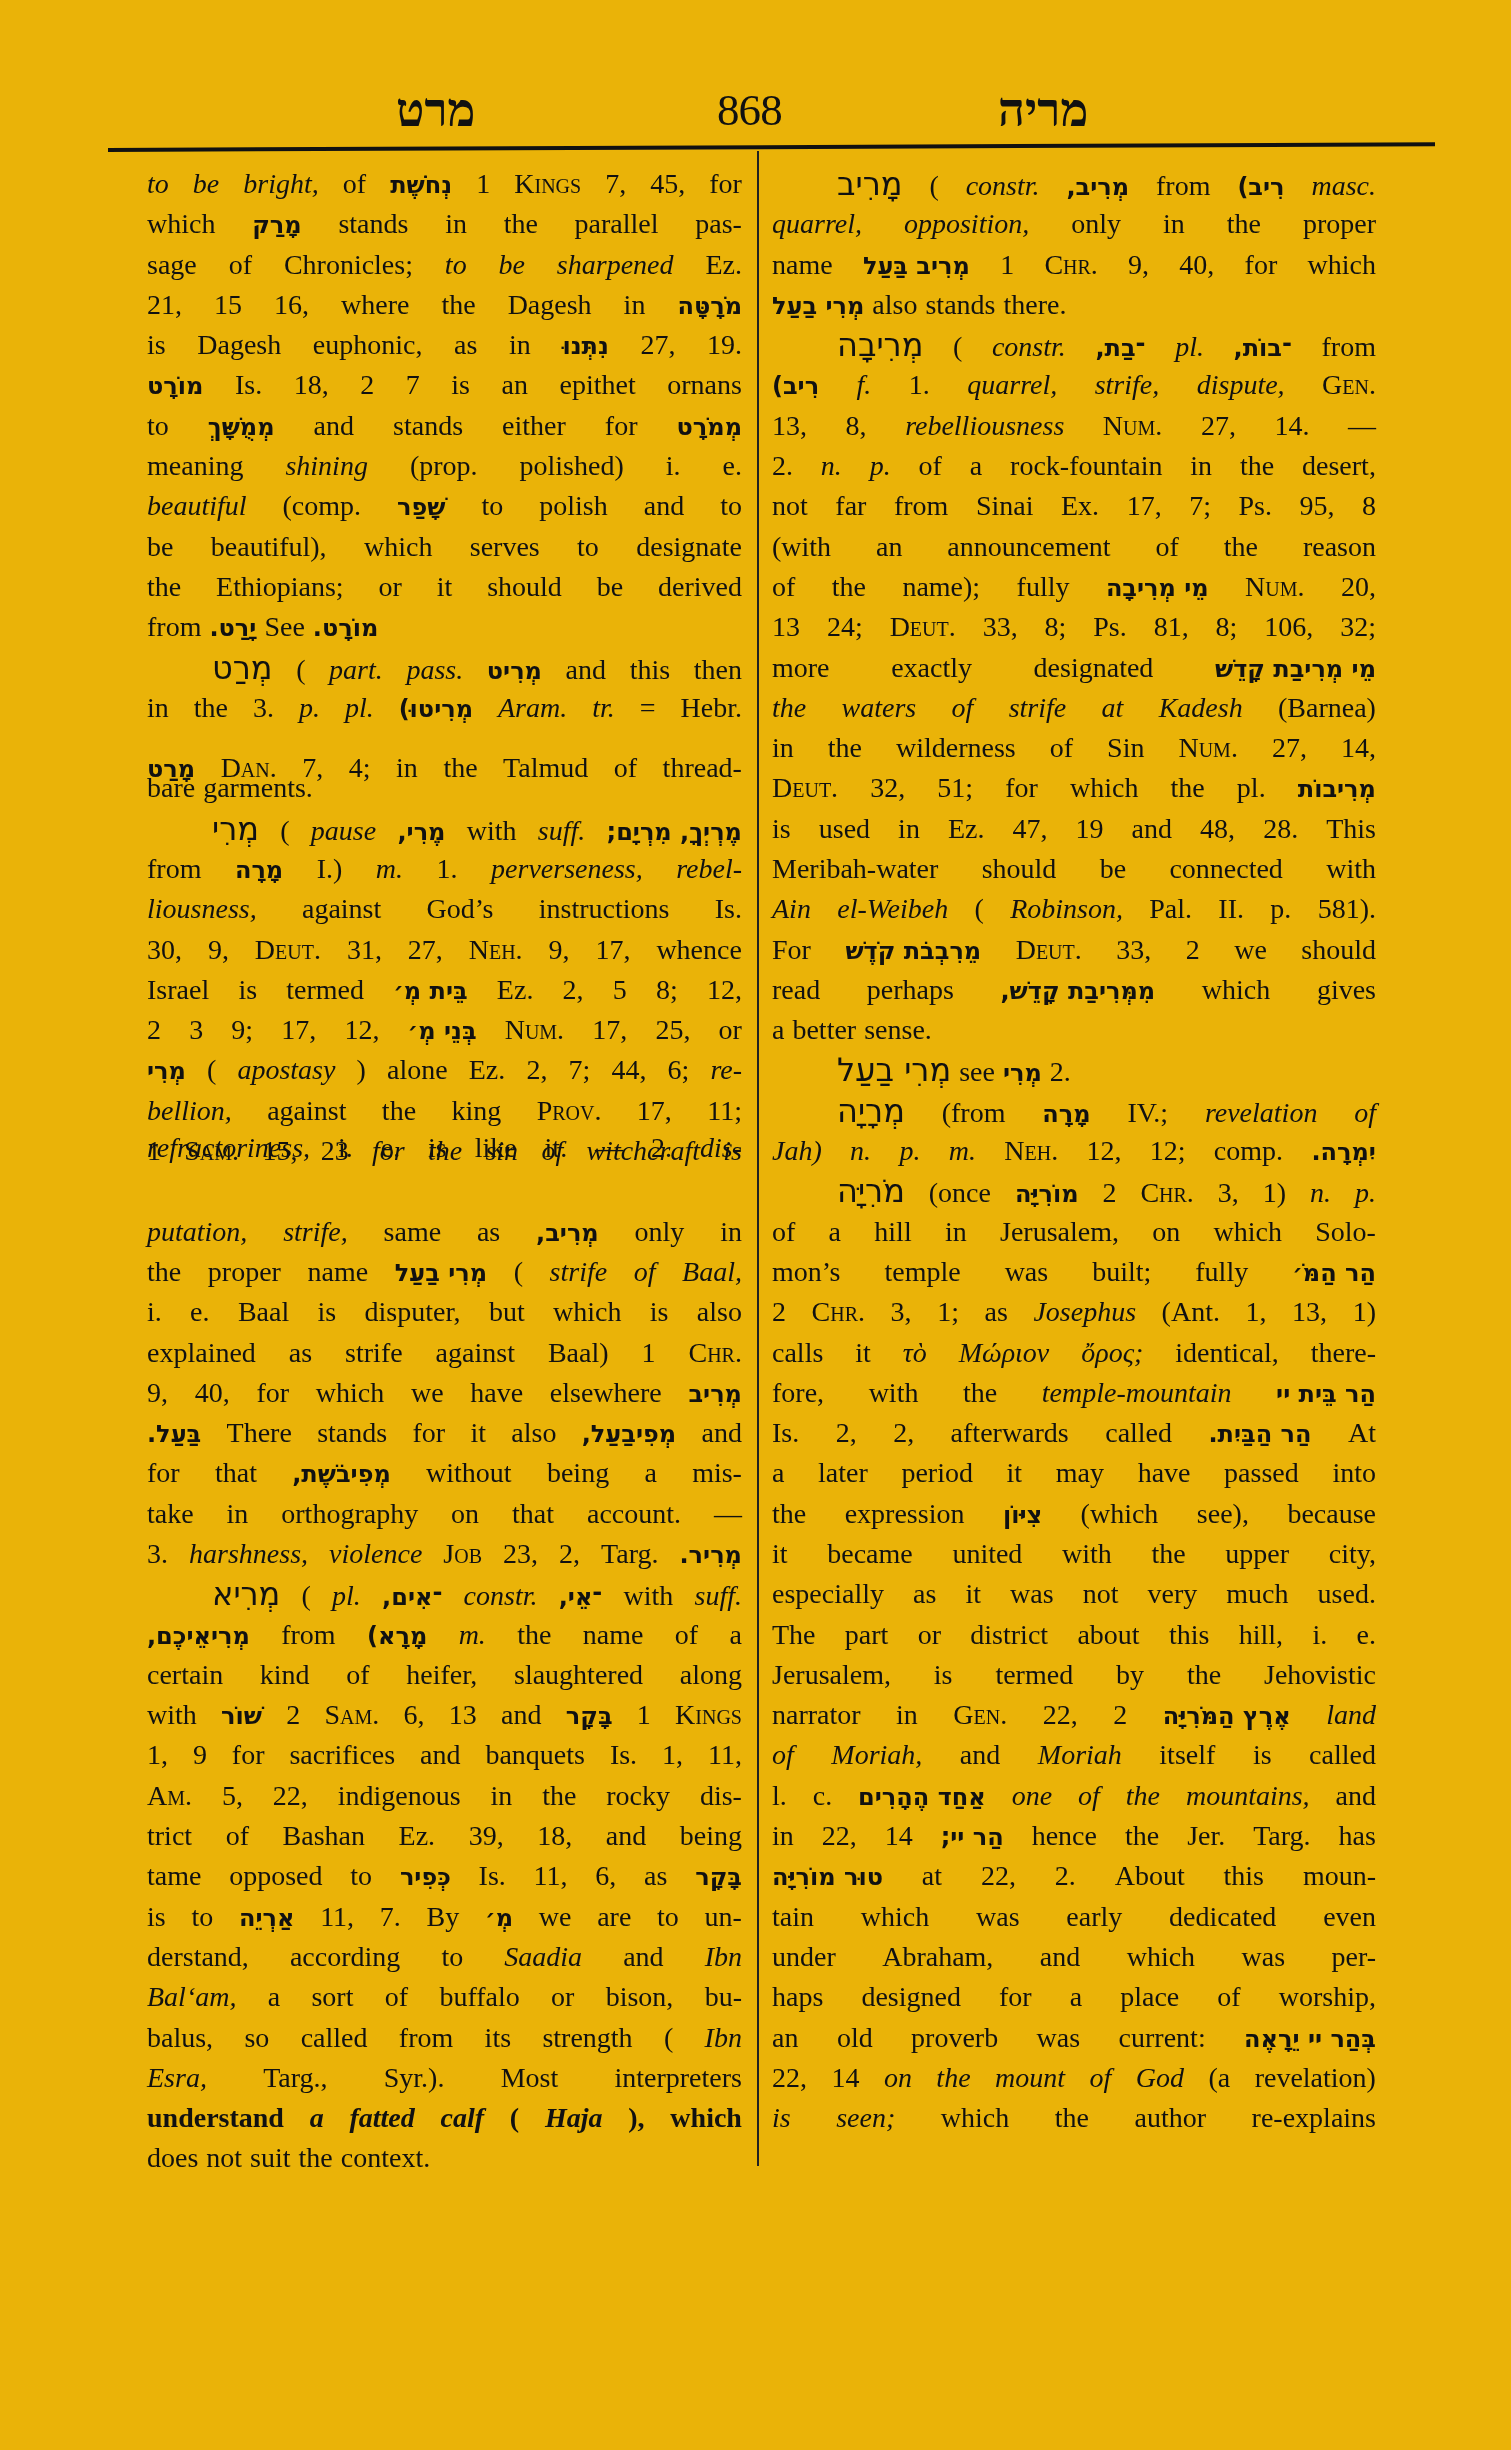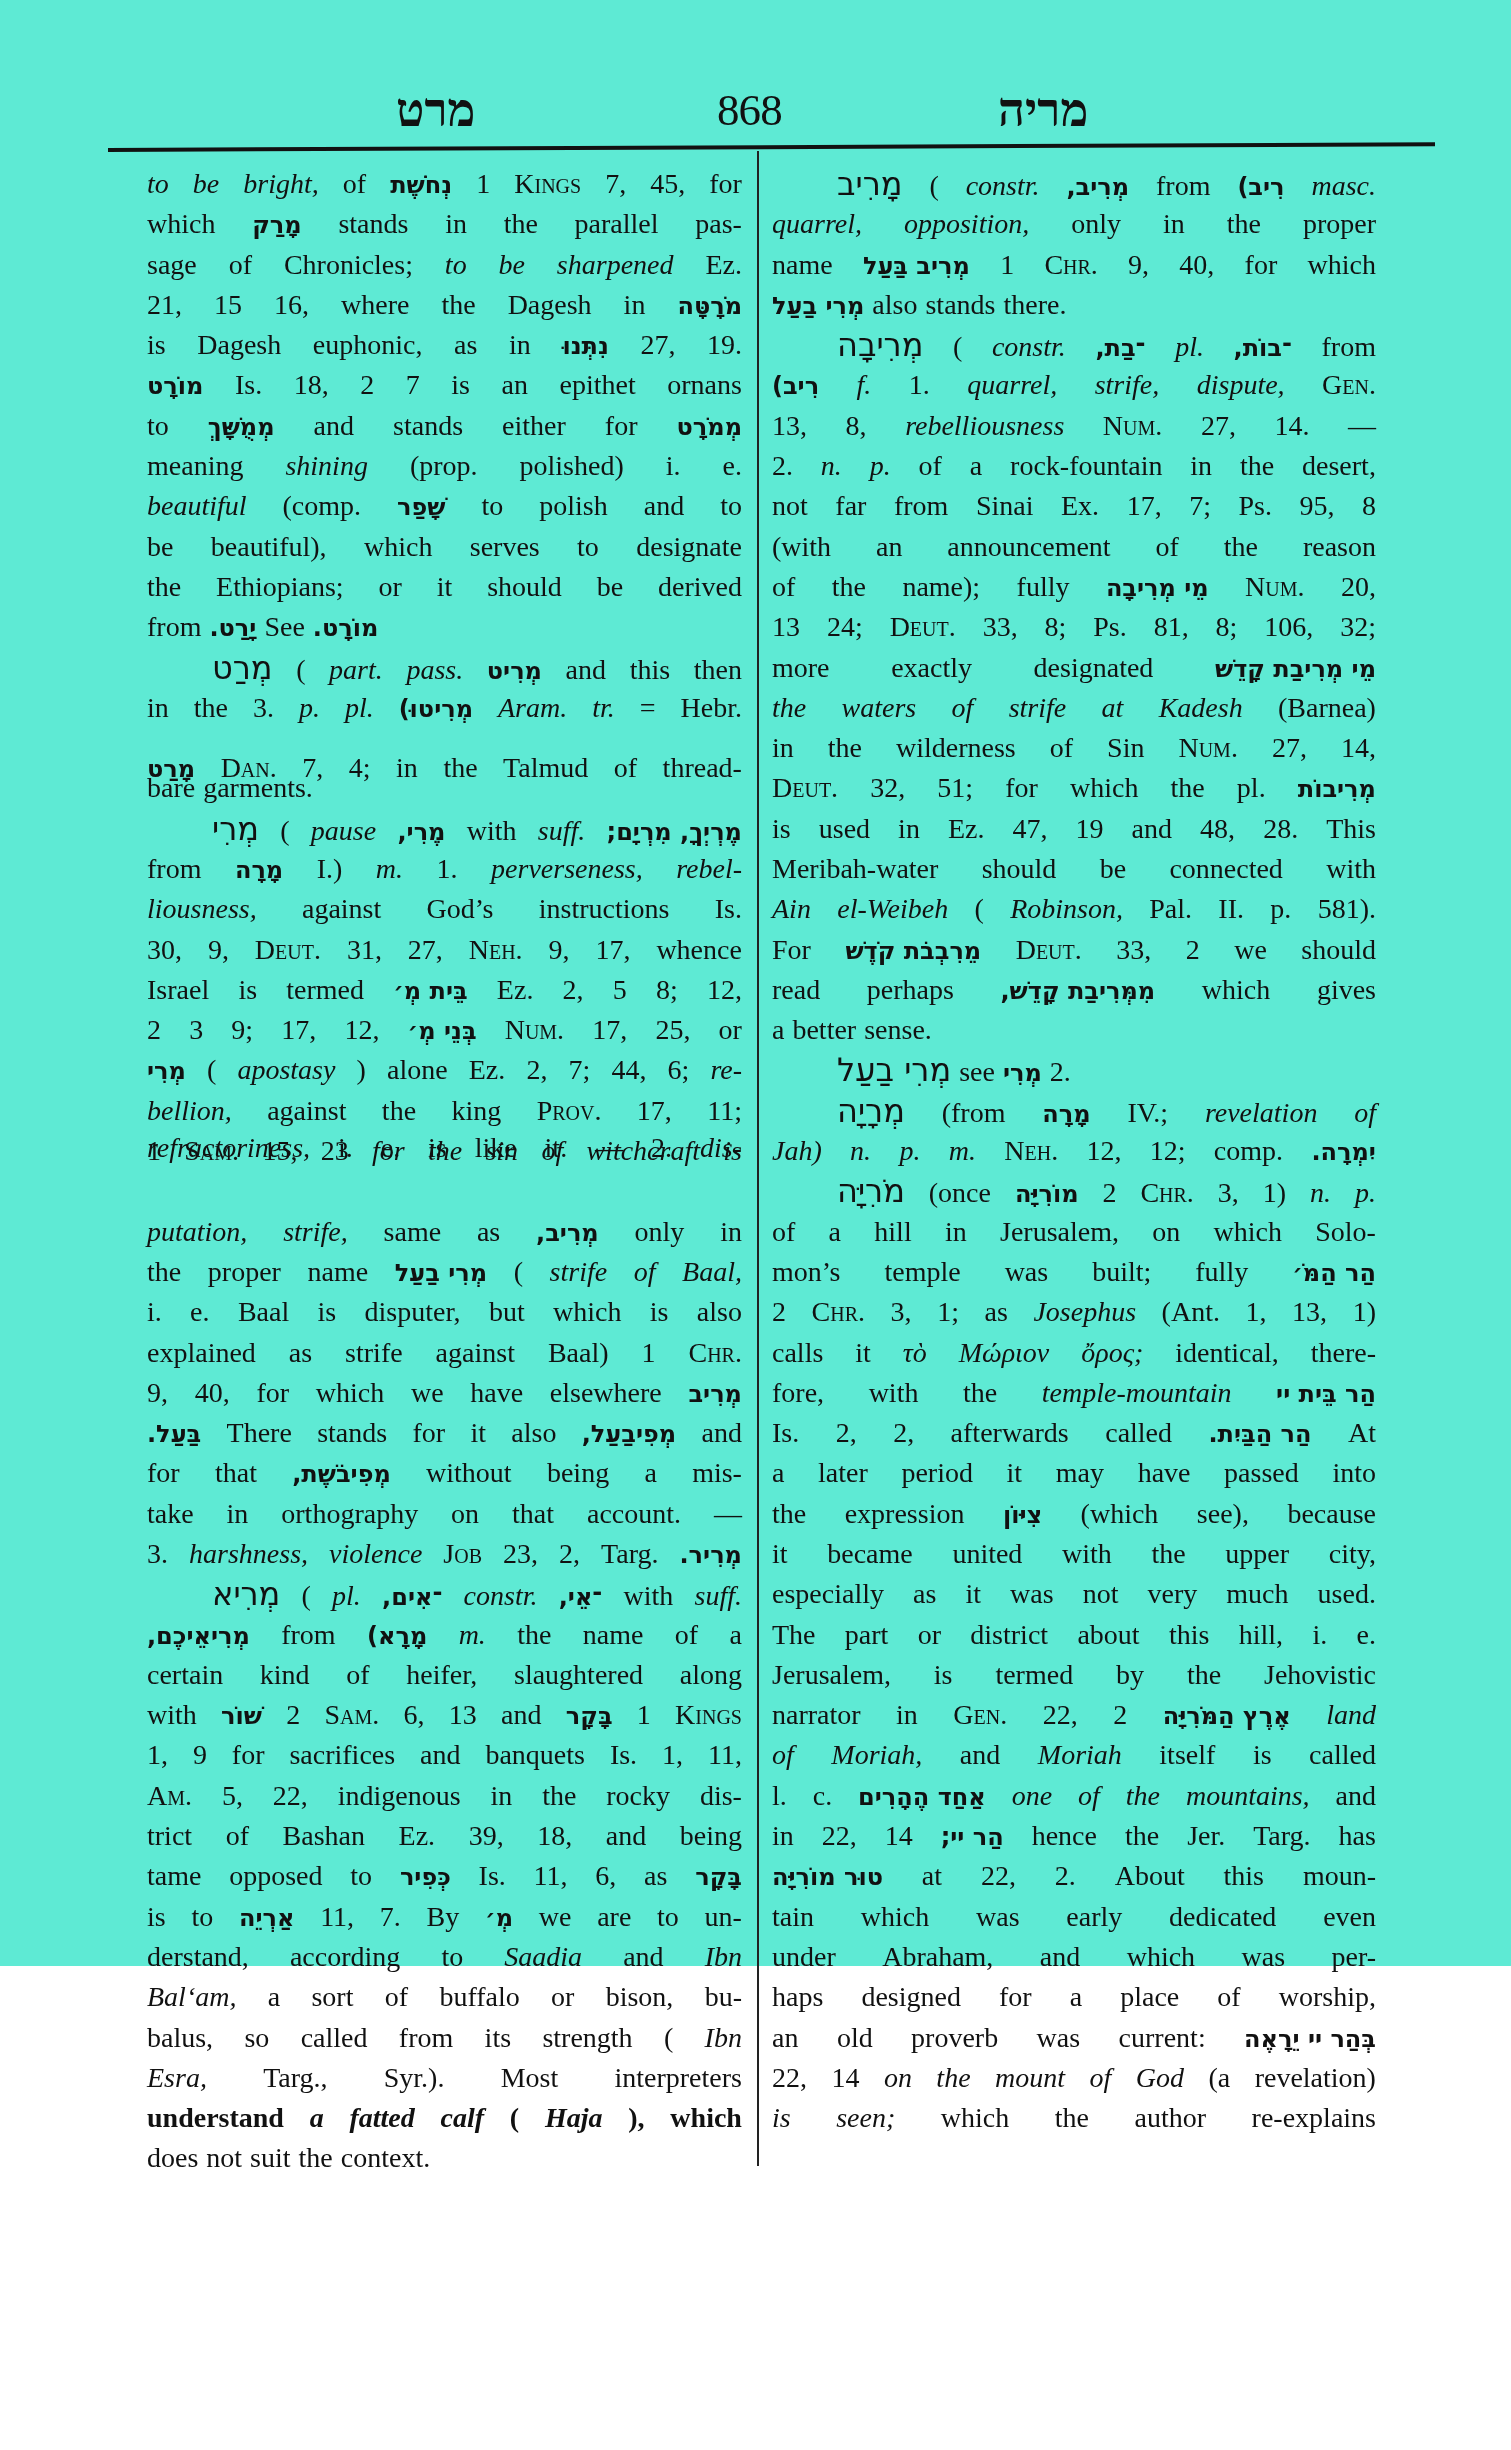--- a/index.html
+++ b/index.html
@@ -1,18 +1,18 @@
 <!DOCTYPE html>
 <html style="font-size:14.4px"><head>
 <meta charset="utf-8">
 <style>
   html, body { margin: 0; padding: 0; background: #ffffff; }
   body { width: 1512px; height: 2450px; position: relative; overflow: hidden;
          font-family: "Liberation Serif", "DejaVu Serif", serif; color: #111111; }
-  .page { position: absolute; left: 0; top: 0; width: 1512px; height: 1966px; background: #5eead4; }
+  .page { position: absolute; left: 0; top: 0; width: 1512px; height: 2450px; background: #eab308; }
   .running-head { position: absolute; top: 83px; font-size: 47px; line-height: 54px; font-weight: bold; }
   .rh-left { left: 396px; }
   .rh-num { left: 717px; font-family: "Liberation Serif", serif; font-weight: normal; font-size: 45px; letter-spacing: -0.9px; }
   .rh-right { left: 998px; }
   .head-rule { position: absolute; top: 148px; left: 108px; width: 1327px; height: 3.6px; background: #111; transform: rotate(-0.25deg); transform-origin: left center; }
   .col-divider { position: absolute; left: 757px; top: 151px; width: 1.8px; height: 2015px; background: #222; }
   .column { position: absolute; top: 164px; }
   .col-left { left: 147px; width: 595px; }
   .col-right { left: 772px; width: 604px; }
   .line { position: absolute; left: 0; right: 0; height: 40px; font-size: 28px; line-height: 40px;

